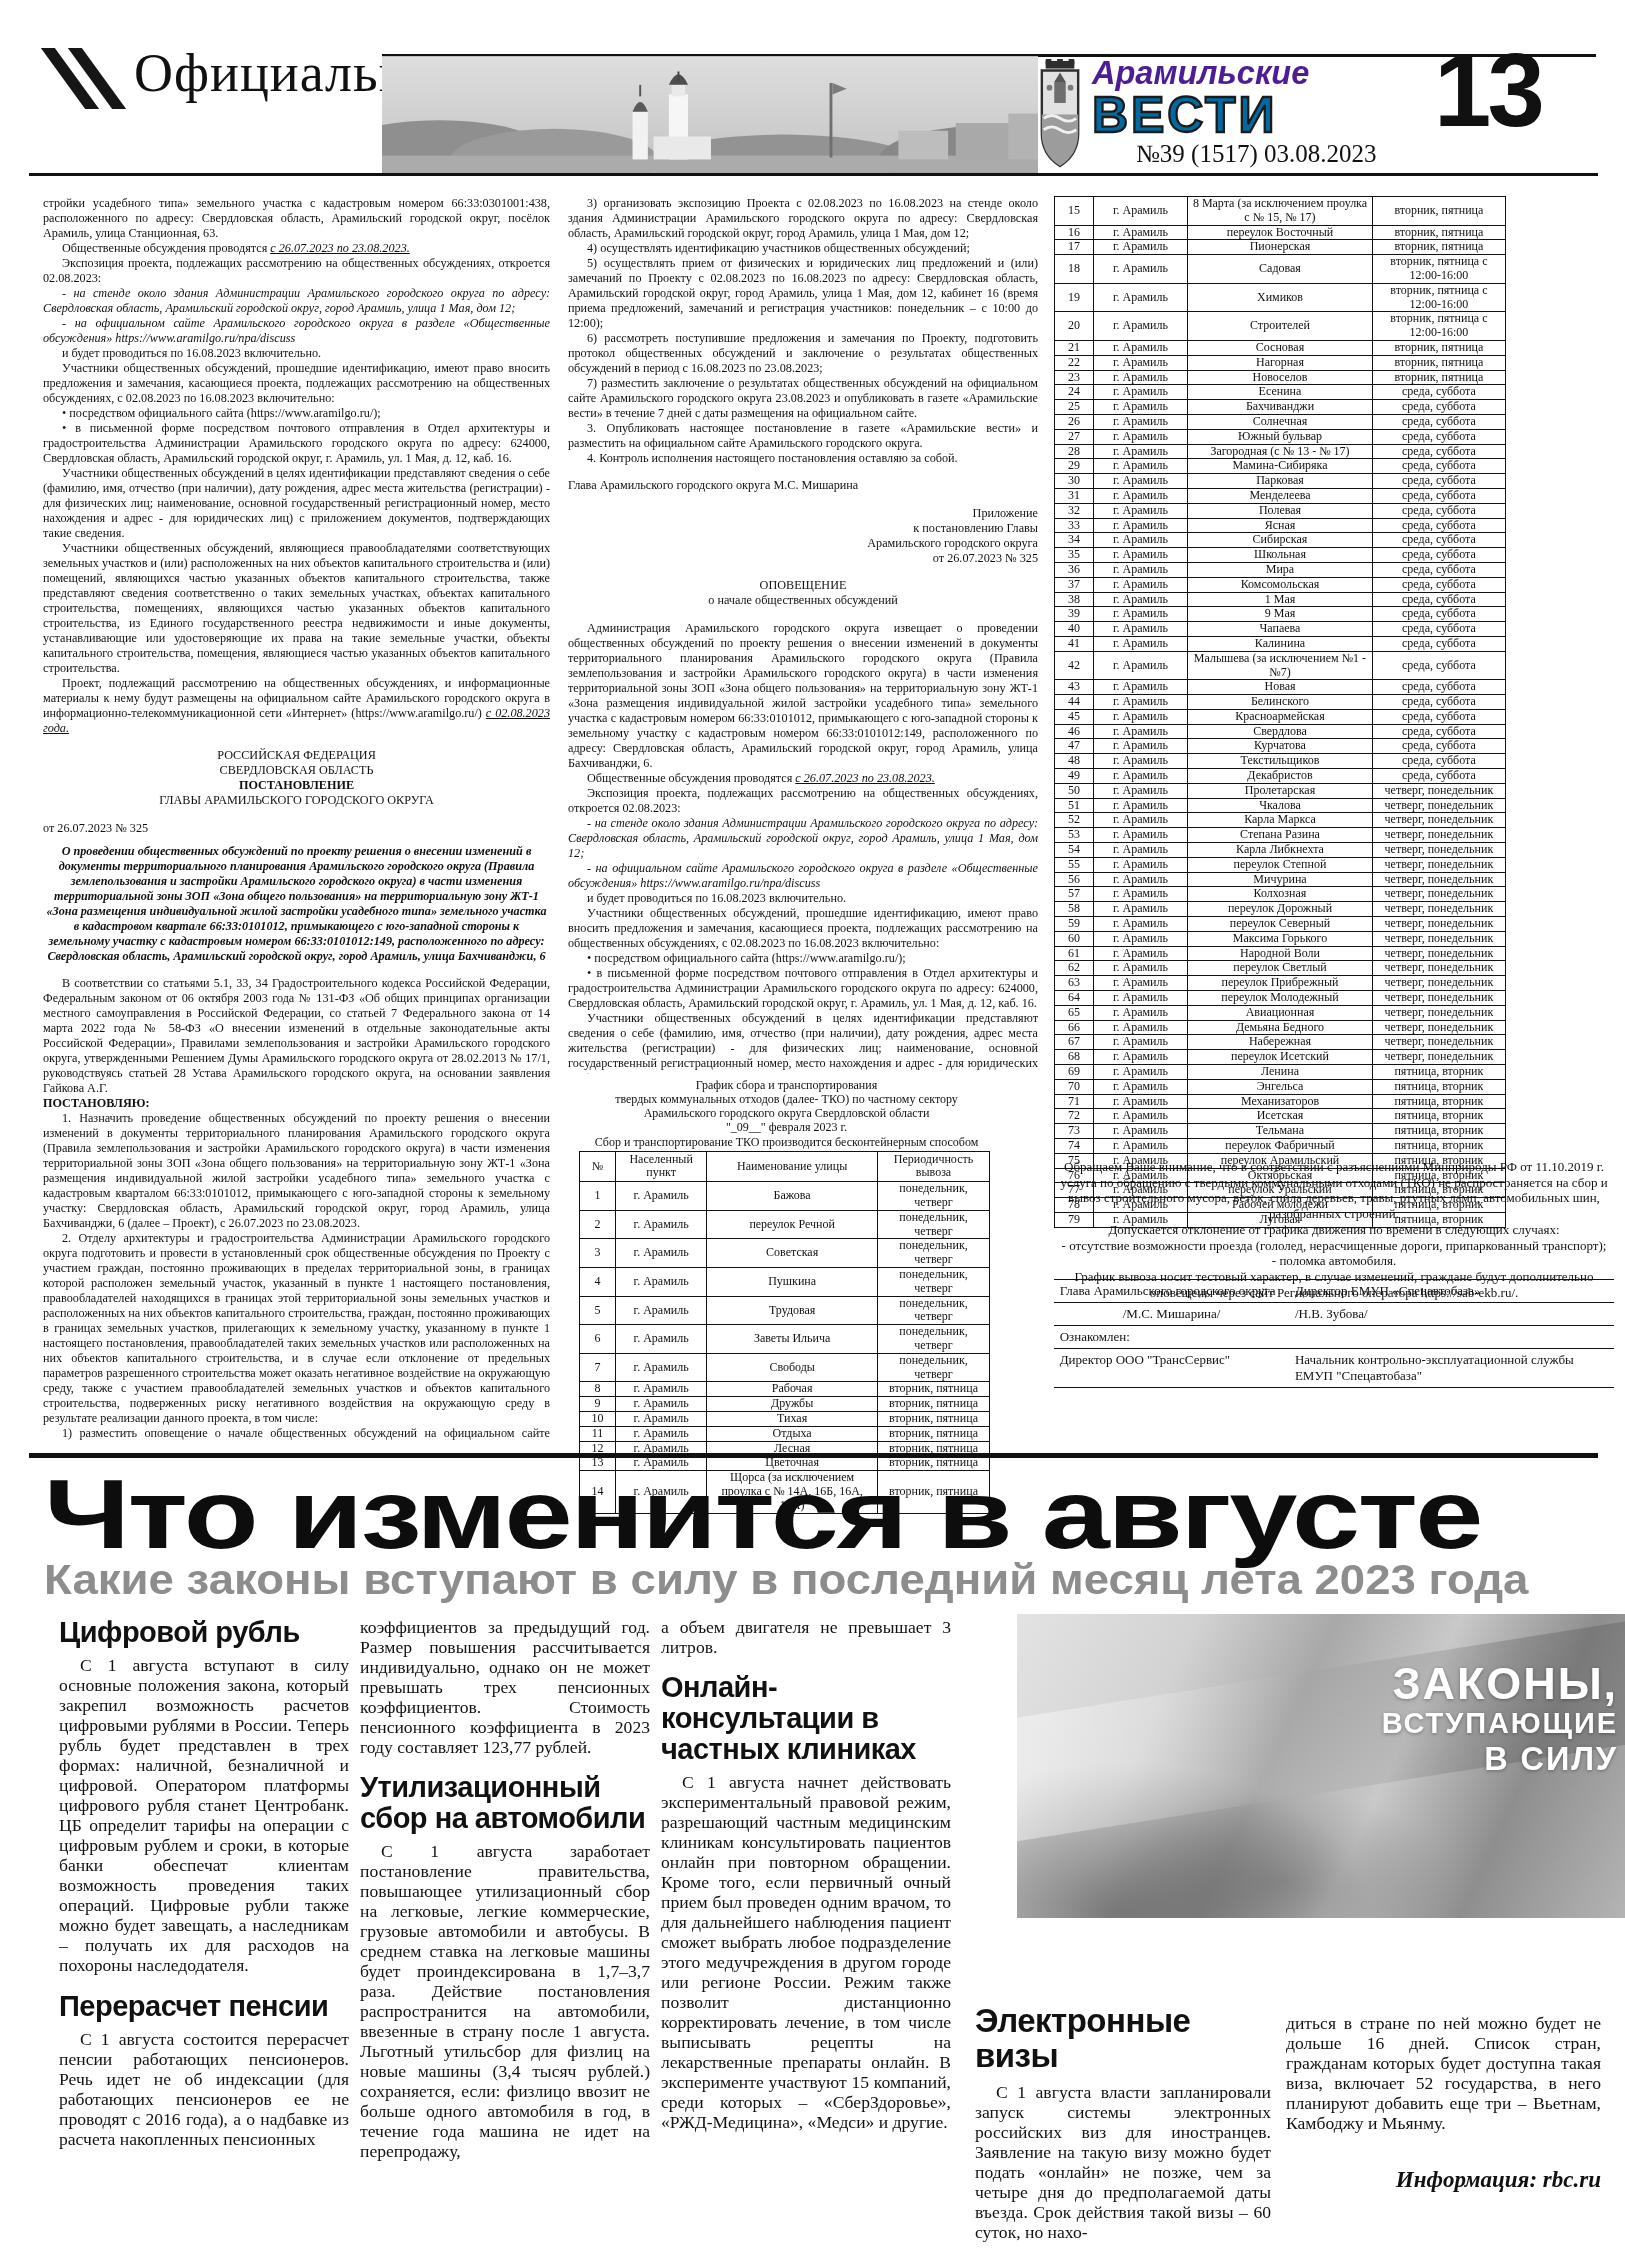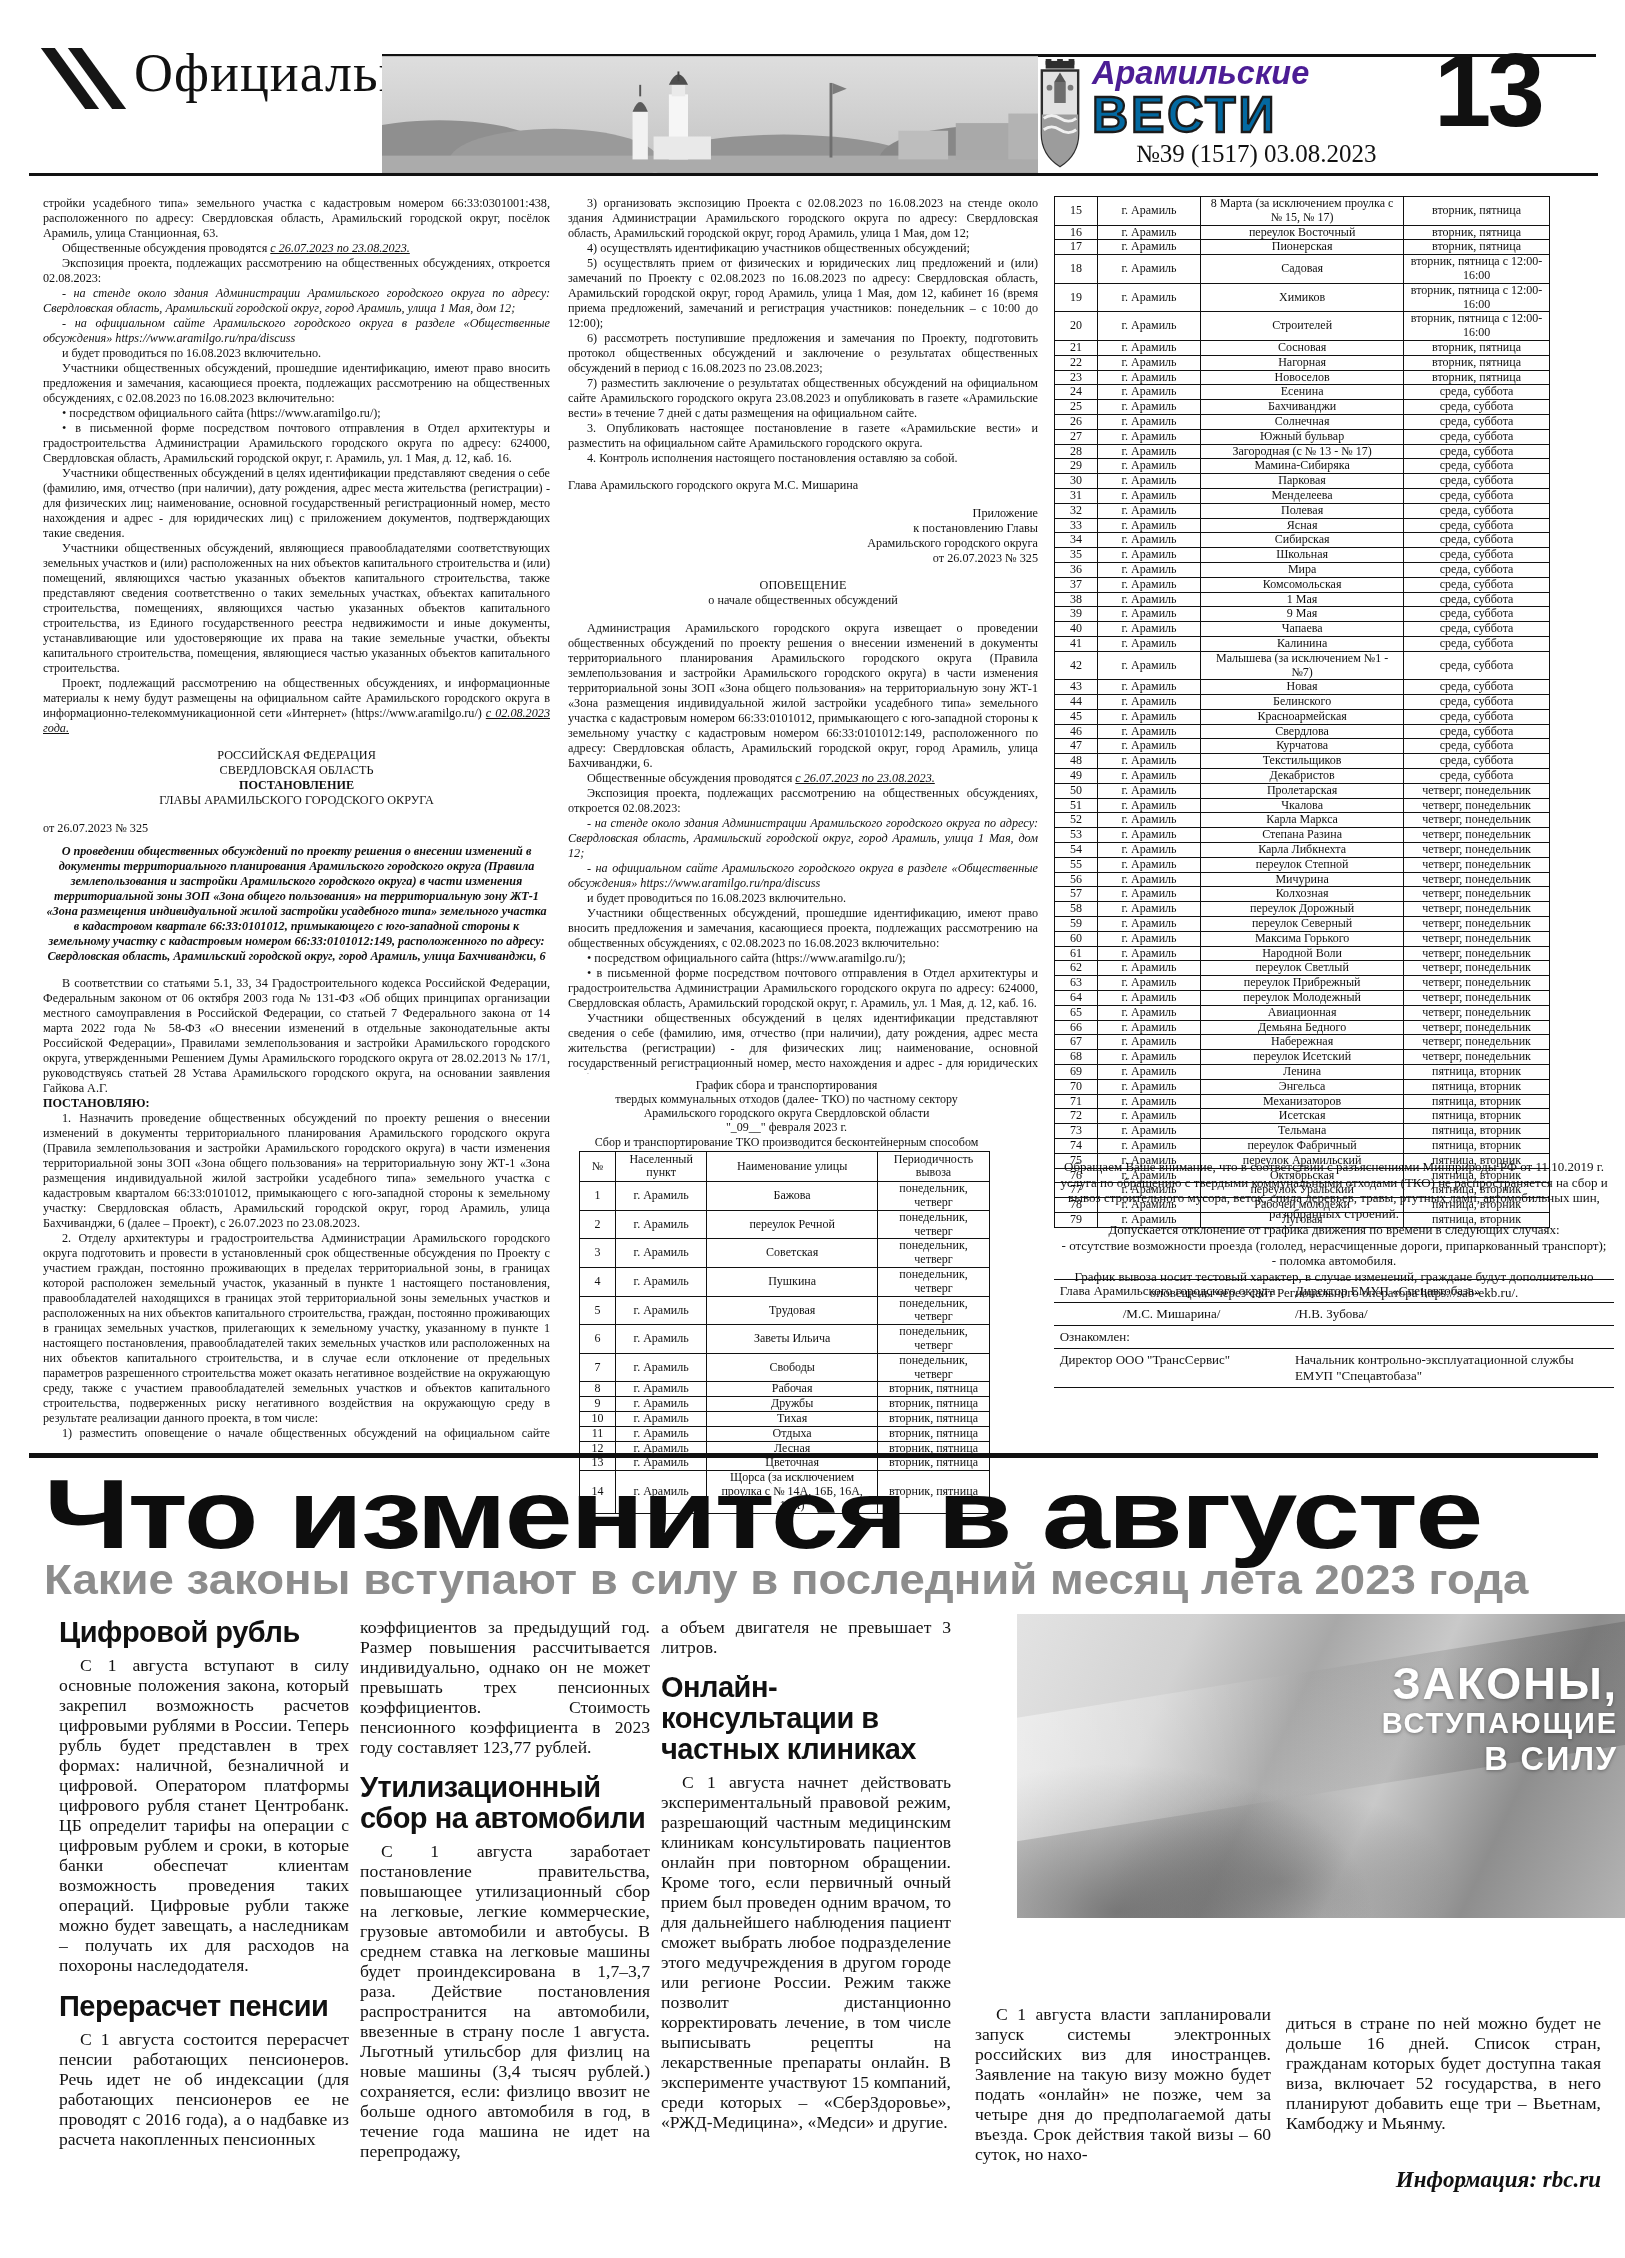--- a/index.html
+++ b/index.html
@@ -28,21 +28,21 @@
   .c{text-align:center;text-indent:0}
   .cb{text-align:center;text-indent:0;font-weight:bold}
   .r{text-align:right;text-indent:0}
   .b{font-weight:bold}
   .i{font-style:italic}
   .bi{font-weight:bold;font-style:italic;text-align:center;text-indent:0;margin:8px 0}
   .mt{margin-top:12.4px}
   .tight{line-height:1.18}
   
   table{border-collapse:collapse}
-  .streets{position:absolute;left:1054px;top:196px;width:496px;font:12px/1.15 "Liberation Serif",serif}
+  .streets{position:absolute;left:1054px;top:196px;width:452px;font:12px/1.15 "Liberation Serif",serif}
   .streets td{border:1px solid #111;text-align:center;padding:0 2.9px;vertical-align:middle}
   .streets{border:1.9px solid #111}
   .streets td:nth-child(1){width:44px}
   .streets td:nth-child(2){width:113px}
   .streets td:nth-child(3){width:231px}
   .streets td:nth-child(4){width:163px}
   .notes{position:absolute;left:1054px;top:1159px;width:560px;font:13px/15.7px "Liberation Serif",serif}
   .notes .para{text-align:center;text-indent:0}
   .sig{position:absolute;left:1054px;top:1279px;width:560px;border-top:1.9px solid #111;font:13px/1.25 "Liberation Serif",serif}
   .sig td{border-bottom:1.9px solid #111;padding:2.9px 5.7px;vertical-align:top}
@@ -757,20 +757,21 @@
   <div class="laws">
     <div class="fold"></div>
     <div class="laws-text">
       <div class="l1">ЗАКОНЫ,</div>
       <div class="l2">ВСТУПАЮЩИЕ</div>
       <div class="l3">В СИЛУ</div>
     </div>
   </div>
 
   <div class="acol" style="left:975px;top:2004px;width:296px">
+    <h2 class="ahead big">Электронные визы</h2>
     <p class="apara">С 1 августа власти запланировали запуск системы электронных российских виз для иностранцев. Заявление на такую визу можно будет подать «онлайн» не позже, чем за четыре дня до предполагаемой даты въезда. Срок действия такой визы – 60 суток, но нахо-</p>
   </div>
 
   <div class="acol" style="left:1286px;top:2013px;width:315px">
     <p class="apara" style="text-indent:0">диться в стране по ней можно будет не дольше 16 дней. Список стран, гражданам которых будет доступна такая виза, включает 52 государства, в него планируют добавить еще три – Вьетнам, Камбоджу и Мьянму.</p>
     <p class="source">Информация: rbc.ru</p>
   </div>
 
 </div>
 

